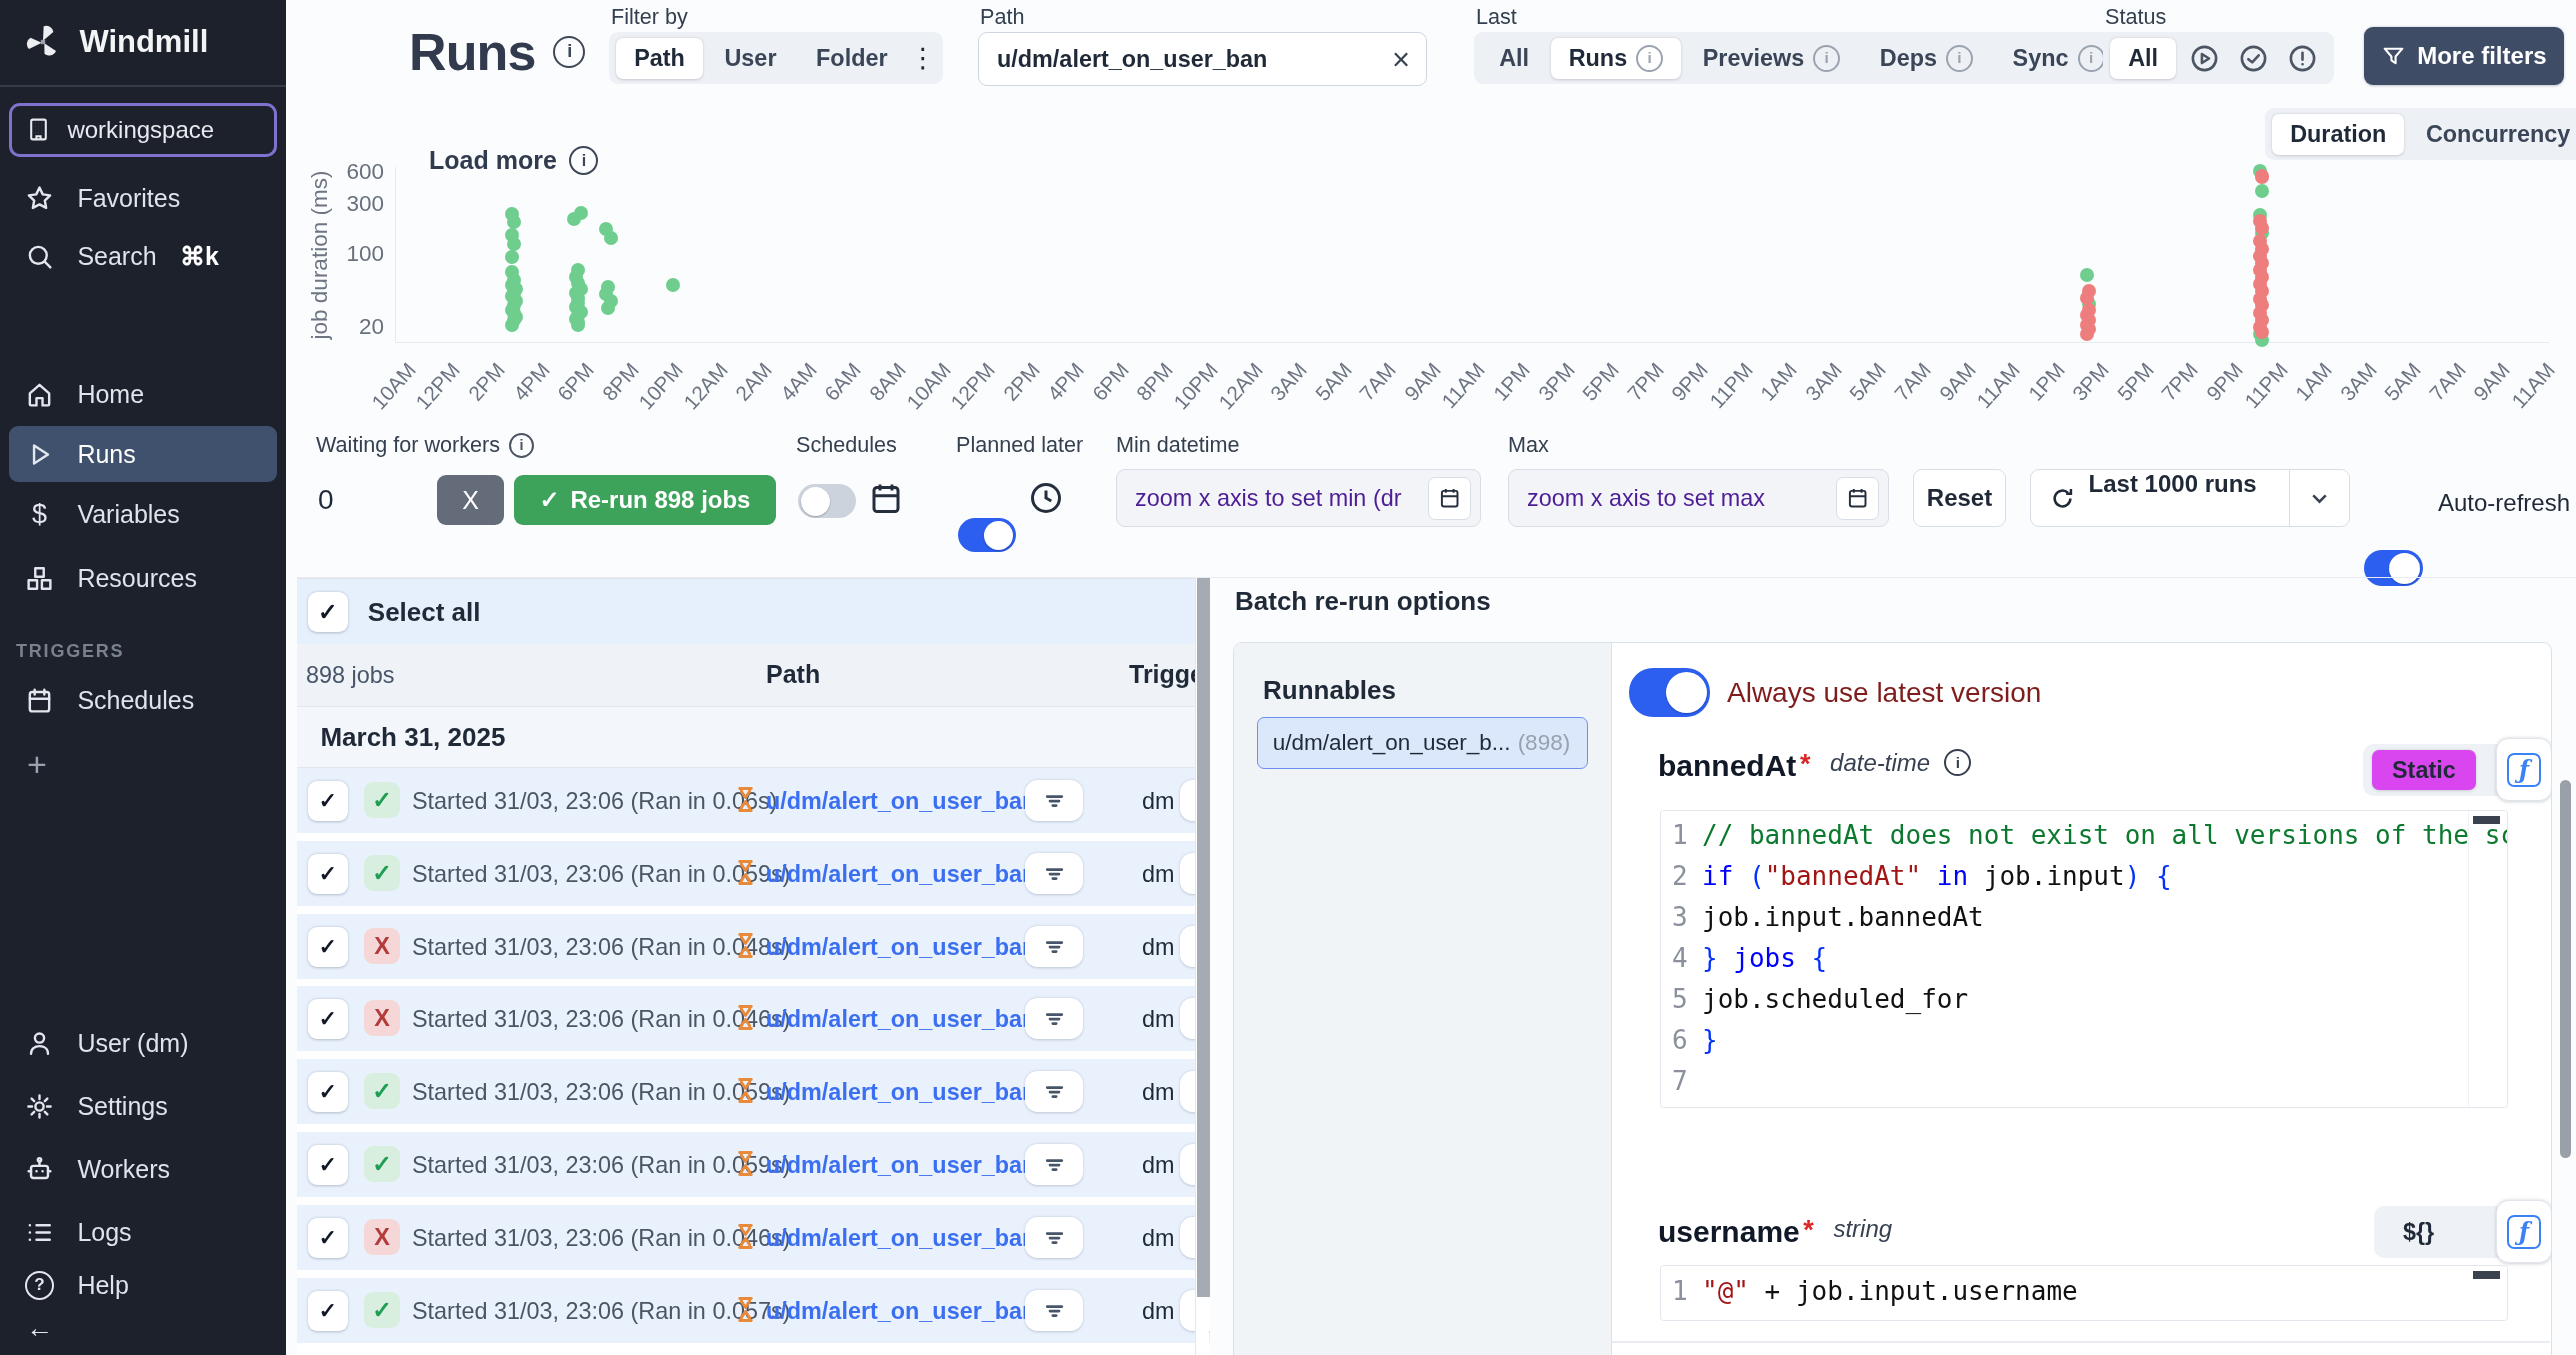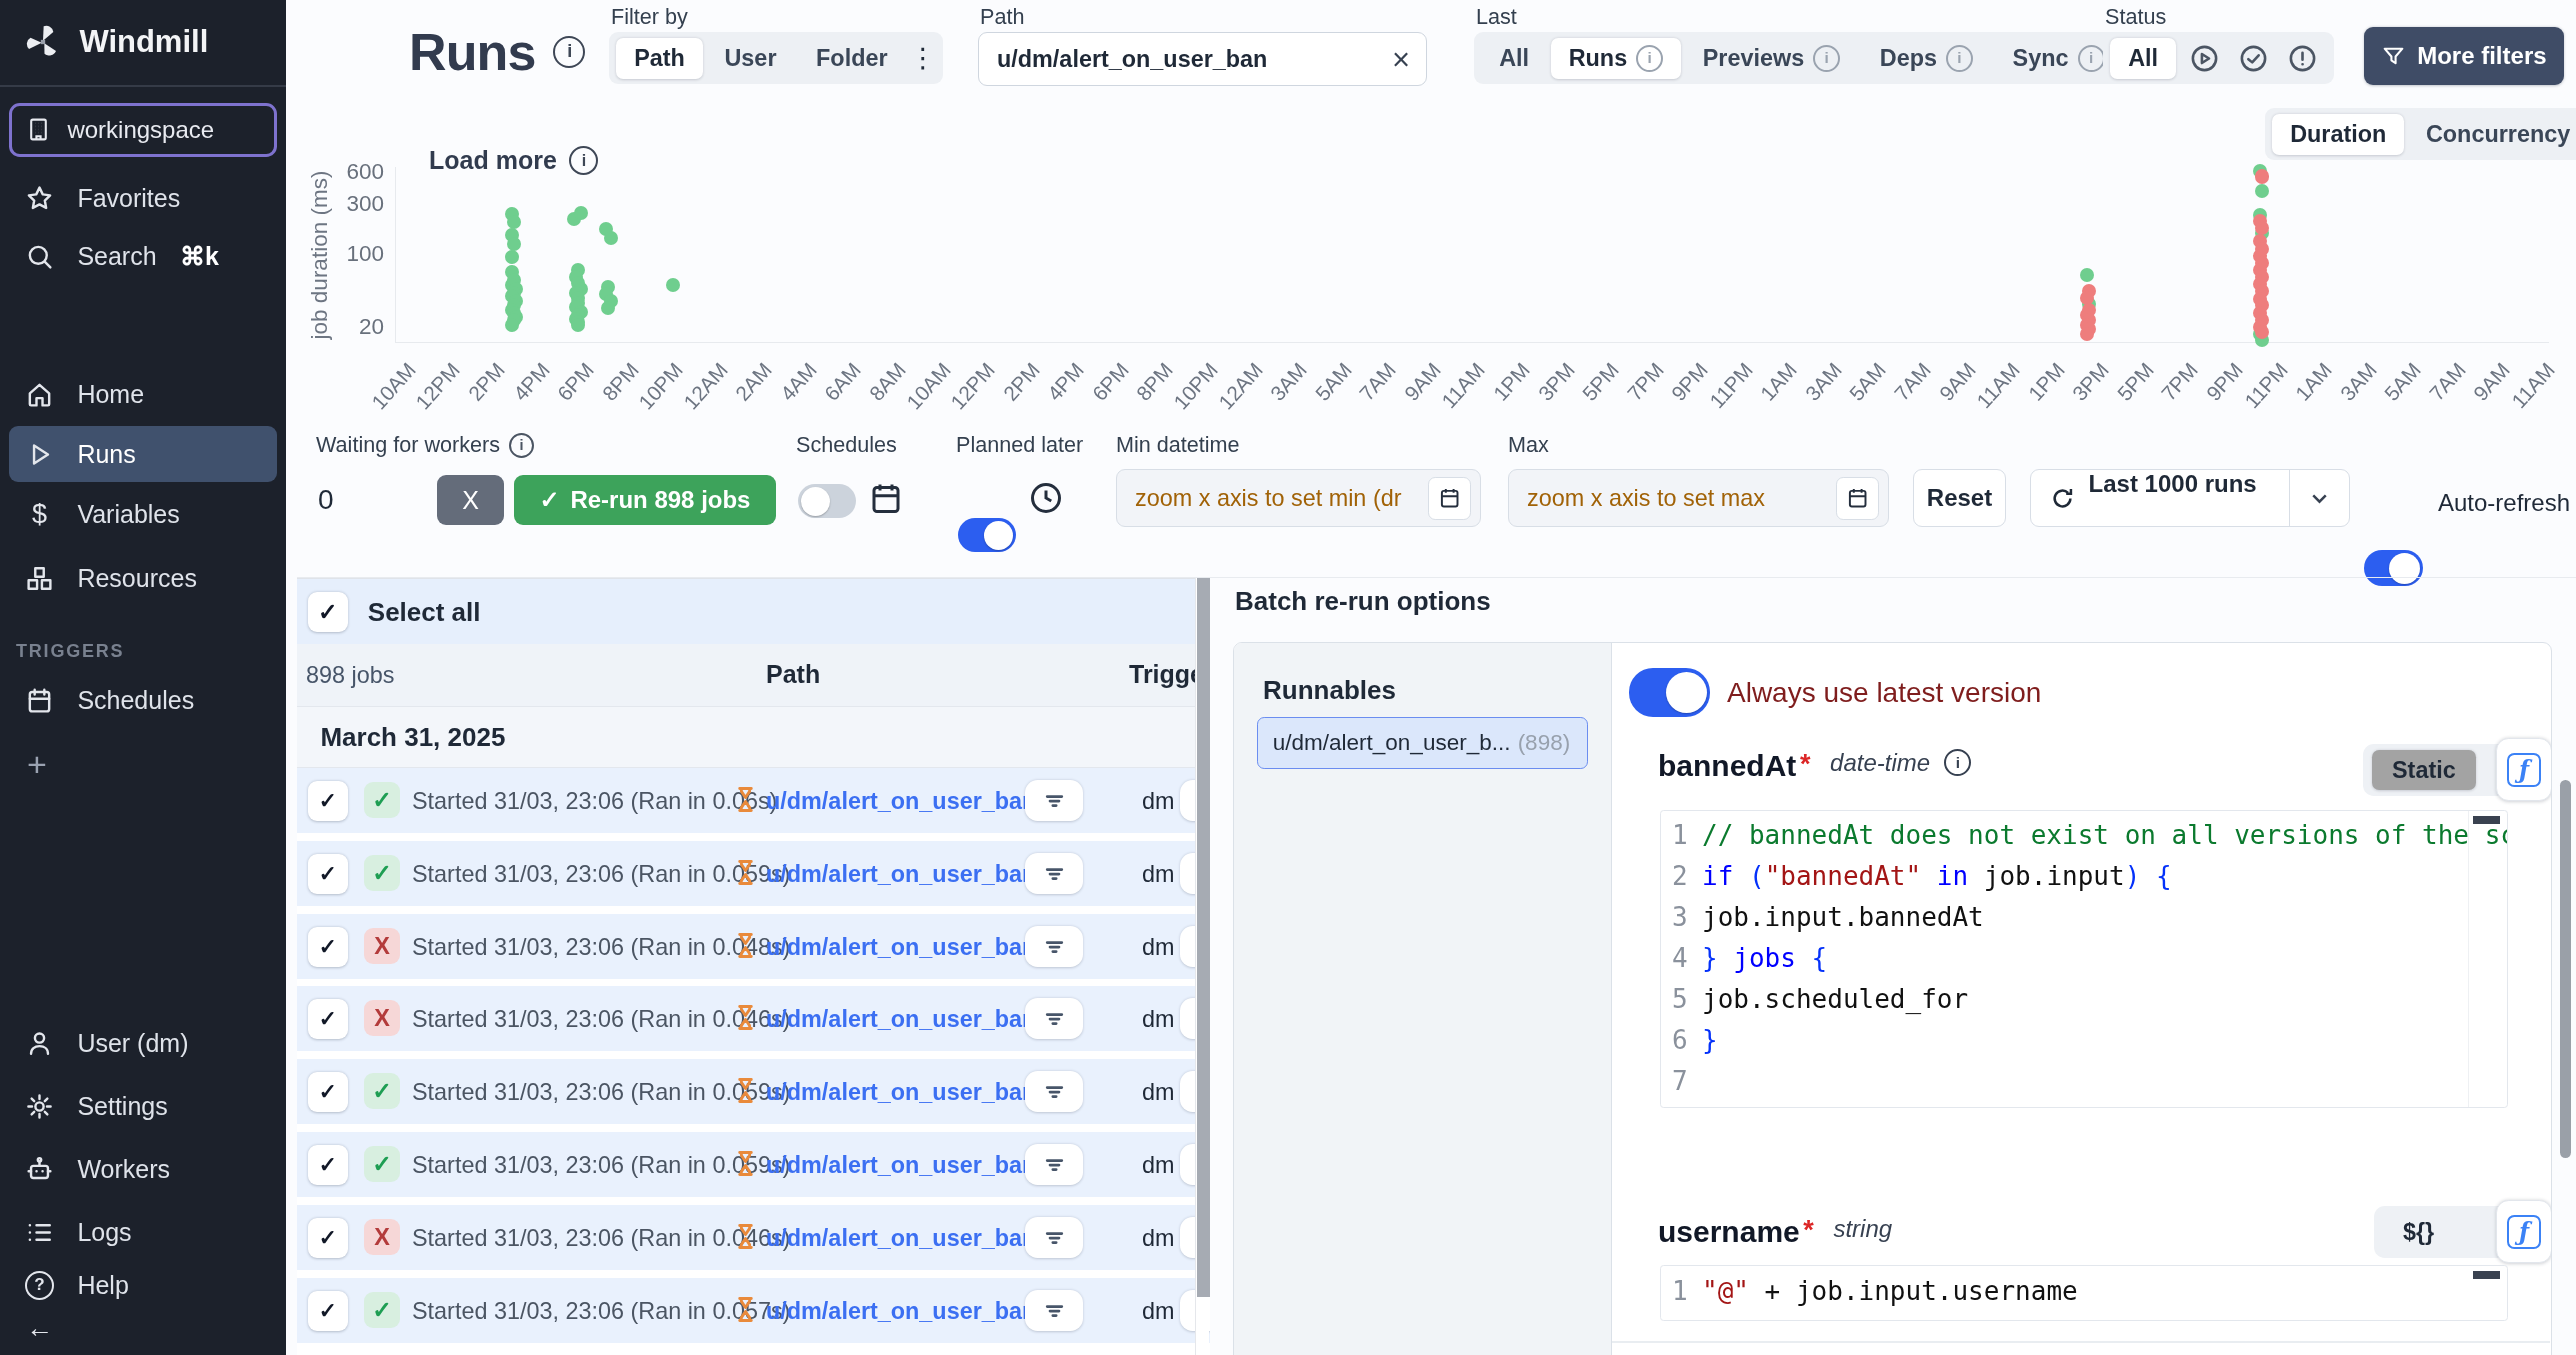--- a/index.html
+++ b/index.html
@@ -55,21 +55,21 @@
   .xtick { position:absolute; top:358px; width:108px; text-align:right; transform:rotate(-48deg); transform-origin:100% 0; font-size:20.7px; color:#6d7582; white-space:nowrap; }
 
   
   .ctl-label { position:absolute; top:432px; font-size:21.6px; color:#34404f; display:flex; gap:9px; align-items:center; }
   .btn { border-radius:9px; display:flex; align-items:center; justify-content:center; cursor:pointer; }
   .tg { position:relative; border-radius:18px; cursor:pointer; }
   .tg .knob { position:absolute; top:2.7px; background:#fff; border-radius:50%; box-shadow:0 0.9px 1.8px rgba(0,0,0,.25); }
   .tg.off { background:#ccd3dc; } .tg.off .knob { left:2.7px; }
   .tg.on { background:#2c5ef0; } .tg.on .knob { right:2.7px; }
   .gray-input { position:absolute; top:469px; height:58px; background:#f2f4f8; border:1.8px solid #d8dee6; border-radius:9px; display:flex; align-items:center; padding:0 9px 0 18px; }
-  .gray-input .ph { flex:1; font-size:23.4px; color:#a16207; white-space:nowrap; overflow:hidden; }
+  .gray-input .ph { flex:1; font-size:23.4px; color:#4c1d95; white-space:nowrap; overflow:hidden; }
   .mini-cal { width:43px; height:43px; background:#fff; border:1.8px solid #d8dee6; border-radius:7.2px; display:flex; align-items:center; justify-content:center; color:#242e3d; cursor:pointer; flex:none; }
   .wbtn { background:#fff; border:1.8px solid #d8dee6; border-radius:9px; font-size:24px; font-weight:600; color:#1f2937; }
 
   
   #select-all-row { position:absolute; left:297px; top:578px; width:913px; height:67px; background:#e6effc; display:flex; align-items:center; gap:20px; padding-left:10.8px; border-top:0.9px solid #dfe3e9; }
   .checkbox { background:#fff; border-radius:9px; box-shadow:0 0.9px 2.7px rgba(20,30,50,.25); display:flex; align-items:center; justify-content:center; color:#111827; font-weight:700; cursor:pointer; }
   #list-header { position:absolute; left:297px; top:644px; width:913px; height:63px; background:#eff3f8; border-bottom:0.9px solid #e3e7ed; font-size:23.4px; color:#475569; }
   #date-row { position:absolute; left:297px; top:707px; width:913px; height:61px; background:#f3f6fa; border-bottom:0.9px solid #e3e7ed; display:flex; align-items:center; padding-left:23.4px; font-size:26px; font-weight:700; color:#1f2937; }
   #rows { position:absolute; left:297px; top:768px; width:913px; height:587px; overflow:hidden; background:#fff; }
   .run-row { position:absolute; left:0; width:913px; height:65px; background:#e9f1fd; }
@@ -91,21 +91,21 @@
   #panel { position:absolute; left:1233px; top:642px; width:1319px; height:737px; border:1.8px solid #dbe1e8; border-radius:9px; background:#fff; overflow:hidden; }
   #runnables-col { position:absolute; left:0; top:0; width:378px; height:737px; background:#f1f4f7; border-right:1.8px solid #dbe1e8; }
   #runnables-col .rn-label { position:absolute; left:29px; top:32px; font-size:26px; font-weight:700; color:#1f2937; }
   #runnable-item { position:absolute; left:23.4px; top:74px; width:331px; height:52px; background:#dbe7fb; border:1.8px solid #6b8df0; border-radius:7.2px; display:flex; align-items:center; padding-left:14.4px; font-size:22.5px; color:#1f2937; cursor:pointer; white-space:nowrap; }
   #runnable-item .cnt { color:#98a1ad; margin-left:7.2px; }
   .fld-name { font-size:30px; font-weight:800; color:#111827; }
   .req { color:#dc2626; font-weight:800; font-size:27px; }
   .fld-type { font-size:24px; font-style:italic; color:#374151; margin-left:16px; }
   .mode-group { position:absolute; background:#eef1f5; border-radius:10.8px; height:52px; display:flex; align-items:center; padding:0 9px; gap:7.2px; }
   .mode-pill { height:40px; display:flex; align-items:center; padding:0 20px; border-radius:7.2px; font-size:23.4px; font-weight:600; color:#1f2937; }
-  .mode-pill.w { background:#a3a3a3; box-shadow:0 0.9px 2.7px rgba(20,30,50,.18); }
+  .mode-pill.w { background:#d946ef; box-shadow:0 0.9px 2.7px rgba(20,30,50,.18); }
   .fx-btn { position:absolute; width:56px; height:63px; background:#fff; border:0.9px solid #e2e6ec; border-radius:12.6px; box-shadow:0 0.9px 3.6px rgba(20,30,50,.2); display:flex; align-items:center; justify-content:center; cursor:pointer; }
   .fx-sq { width:34px; height:34px; border:2.7px solid #3b82f6; border-radius:7.2px; color:#3b82f6; font-size:23.4px; font-style:italic; font-weight:600; display:flex; align-items:center; justify-content:center; font-family:"DejaVu Serif", serif; }
   .editor { position:absolute; background:#fff; border:1.8px solid #e3e7ed; border-radius:3.6px; font-family:"DejaVu Sans Mono", monospace; font-size:26px; overflow:hidden; }
   .eline { display:flex; height:41px; line-height:41px; white-space:nowrap; }
   .eline .ln { width:41px; flex:none; text-align:right; padding-right:14.4px; color:#8a919c; }
   .eline .code { flex:1; overflow:hidden; }
   .tok-com { color:#0b7a2e; } .tok-kw { color:#0000ff; } .tok-str { color:#a31515; } .tok-br { color:#0431fa; } .tok-pl { color:#111; }
   .mm-dash { position:absolute; right:7.2px; top:5.4px; width:27px; height:8px; background:#3a4250; }
   .mm-sep { position:absolute; right:38px; top:0; bottom:0; border-left:1.8px solid #eef0f3; }
   #panel-scroll-thumb { position:absolute; left:2560px; top:780px; width:10.8px; height:378px; border-radius:5.4px; background:#9aa0a8; }

